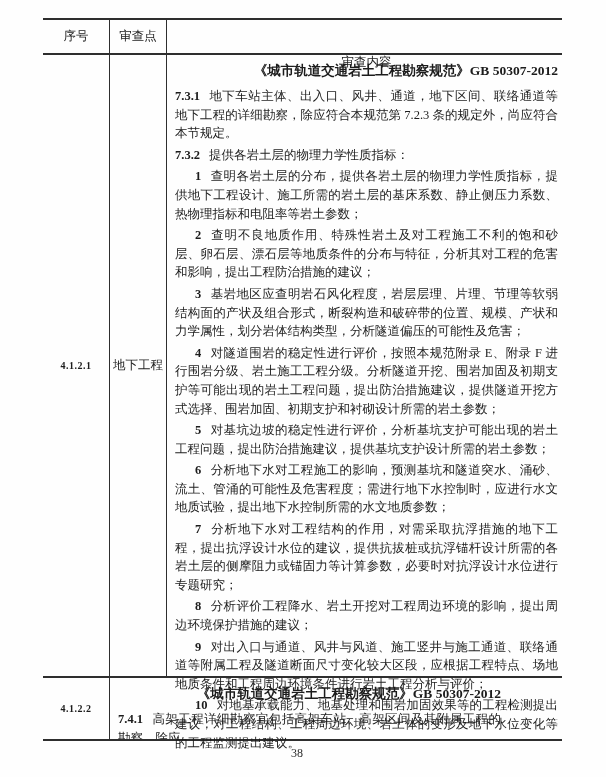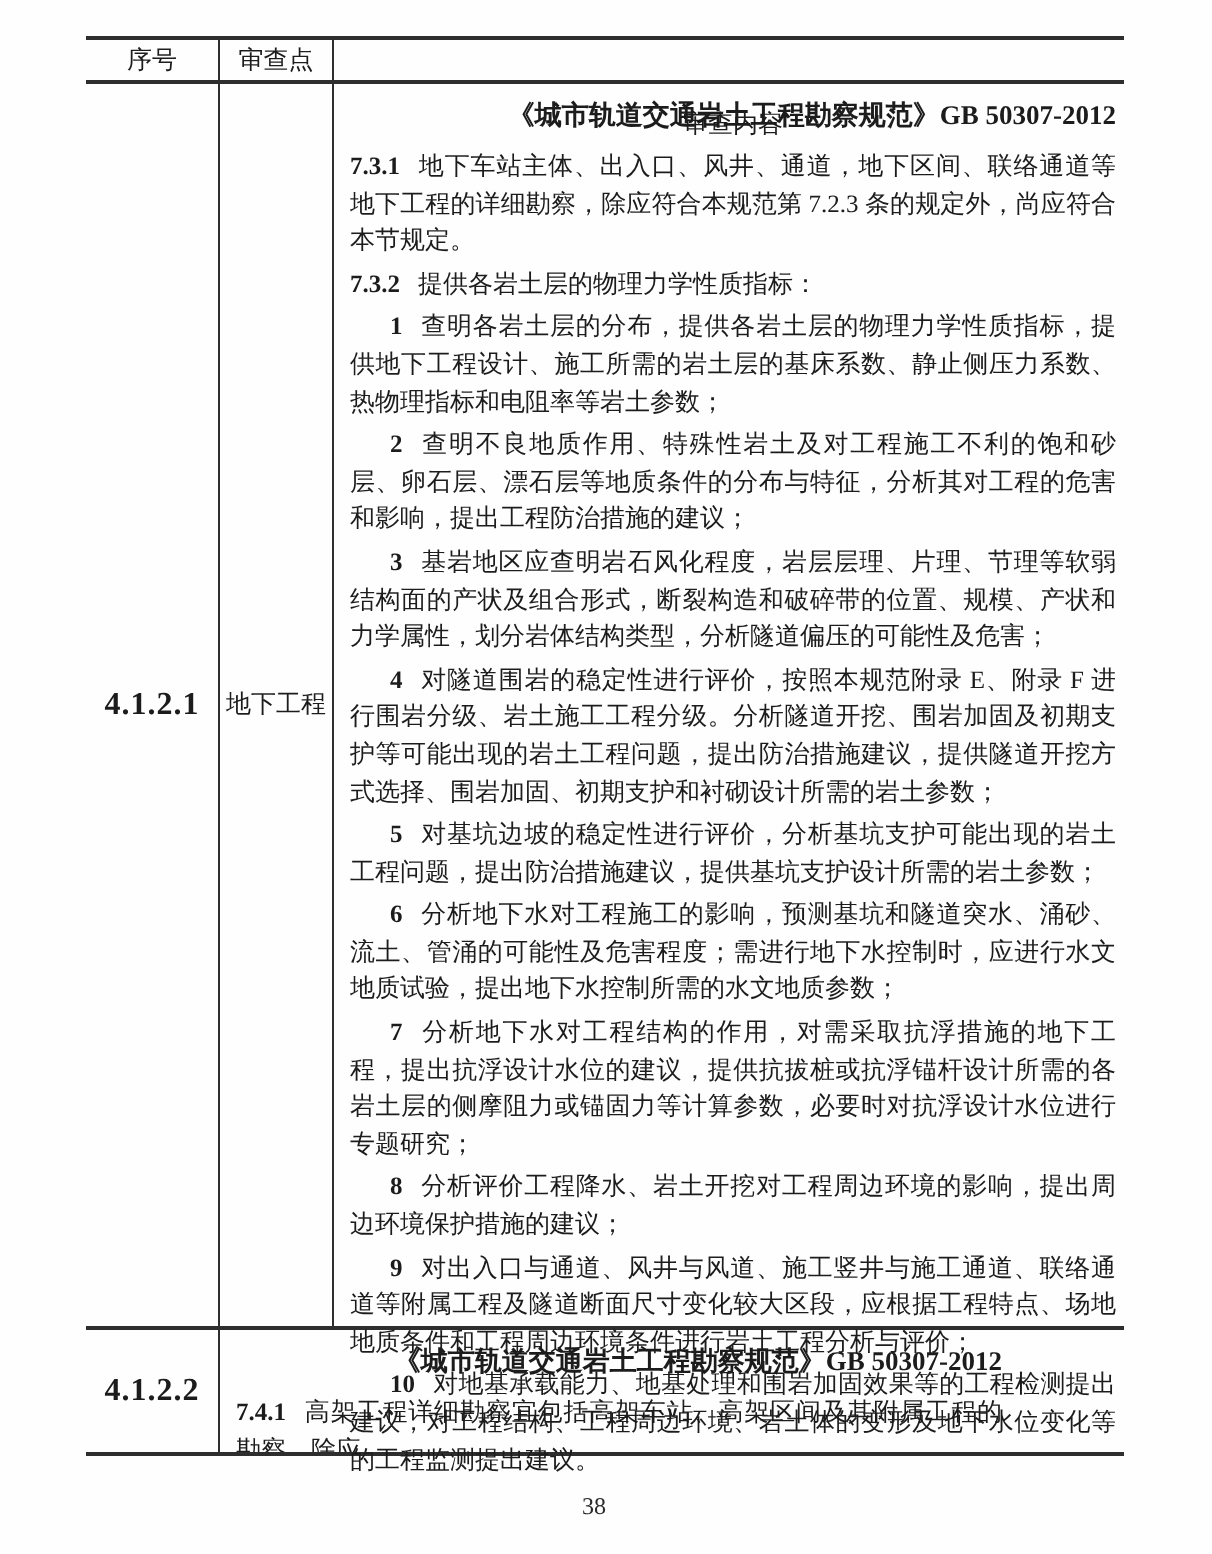--- a/index.html
+++ b/index.html
@@ -47,34 +47,34 @@
     display: flex;
     align-items: center;
     justify-content: center;
     text-align: left;
   }
   .c3 {
     width: 395px;
     padding: 0 4px 0 8px;
   }
   .thead {
-    height: 22px;
+    height: 35px;
     font-size: 12.5px;
   }
   .thead .c3 {
     display: flex;
     align-items: center;
     justify-content: center;
     margin-top: 42px;
   }
   .trow.row-tall { height: 623px; }
   .trow.row-clipped { height: 63px; overflow: hidden; }
   .rowid {
     font-weight: 700;
-    font-size: 16px;
+    font-size: 10px;
     letter-spacing: 0.5px;
     font-family: "Liberation Serif", "DejaVu Serif", serif;
   }
   .point {
     font-size: 12.5px;
   }
   .ctitle {
     font-weight: 700;
     font-size: 13.5px;
     text-align: right;

